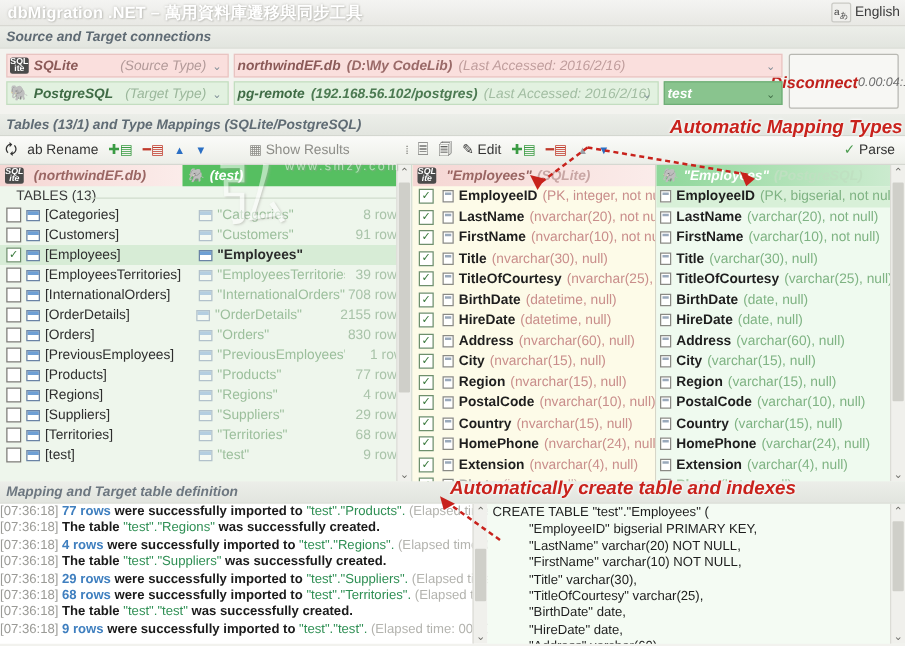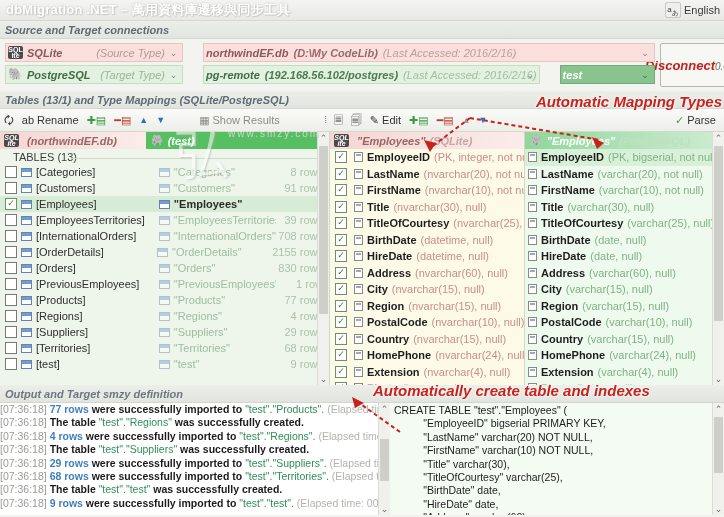--- a/index.html
+++ b/index.html
@@ -31,21 +31,21 @@
   .section-cap{
     font-style:italic;font-weight:bold;font-size:11px;color:#5f6b74;
     padding:3px 0 2px 5px;
     background:linear-gradient(to bottom,#eceee9,#e2e5df);
     border-bottom:1px solid #d4d7d0;
   }
   .section-cap.grey{color:#6d7780;}
 
   
   .conn-area{background:#f3f3ef;padding:4px 5px 5px 5px;position:relative;height:52px;box-sizing:border-box;}
-  .conn-row{display:flex;align-items:flex-start;gap:20px;margin-bottom:3px;}
+  .conn-row{display:flex;align-items:flex-start;gap:4px;margin-bottom:3px;}
   .combo{
     height:19px;box-sizing:border-box;border:1px solid #cfcfc9;background:#fff;
     display:flex;align-items:center;position:relative;padding:0 2px;
     font-size:11px;overflow:hidden;
   }
   .combo .arrow{
     position:absolute;right:2px;top:0;bottom:0;width:13px;
     display:flex;align-items:center;justify-content:center;color:#7b8a94;font-size:9px;
   }
   .combo.src{background:#fadfdd;border-color:#e8c4c1;}
@@ -149,21 +149,21 @@
   .el{color:#b3b3ae;}
   .sql{flex:1;background:#f4fbf3;position:relative;overflow:hidden;height:112px;}
   .sqlline{font-size:10.5px;height:13.4px;color:#1d1d1d;white-space:pre;}
 
   
   .anno{
     position:absolute;font-weight:bold;font-style:italic;color:#c8221c;
     text-shadow:0 0 3px #ffffff,0 0 2px #ffffff;pointer-events:none;
   }
   .anno1{right:2px;top:93px;font-size:15px;}
-  .anno2{left:373px;top:382px;font-size:15px;}
+  .anno2{left:360px;top:382px;font-size:15px;}
   .arrow-svg{position:absolute;left:0;top:0;pointer-events:none;}
   .watermark{position:absolute;pointer-events:none;opacity:.55;}
   .wm-text{font-size:30px;font-weight:bold;color:#ffffff;text-shadow:1px 1px 2px #9a9a94;}
   .wm-sub{font-size:10px;color:#ffffff;text-shadow:1px 1px 1px #9a9a94;letter-spacing:2px;}
   .wm-logo{font-size:52px;color:#ffffff;text-shadow:1px 1px 2px #a8a8a2;font-family:"Liberation Serif",serif;}
 </style>
 </head>
 <body>
 
 <div class="titlebar">
@@ -593,21 +593,21 @@
       </div>
     <div class="scrollbar">
       <div class="sb-arrow">⌃</div>
       <div class="sb-thumb" style="height:175px;margin-top:2px;"></div>
       <div style="flex:1;"></div>
       <div class="sb-arrow">⌄</div>
     </div>
   </div>
 </div>
 
-<div class="section-cap grey">Output and Target smzy definition</div>
+<div class="section-cap grey">Mapping and Target table definition</div>
 
 <div class="bottom">
   <div class="log">
     <div id="log-lines">
         <div class="logline"><span class="ts">[07:36:18] </span><span class="num">77 rows</span><span class="ok"> were successfully imported to </span><span class="qt">"test"."Products".</span><span class="el"> (Elapsed time: 00:00:00.296</span></div>
         <div class="logline"><span class="ts">[07:36:18] </span><span class="ok">The table </span><span class="qt">"test"."Regions"</span><span class="ok"> was successfully created.</span></div>
         <div class="logline"><span class="ts">[07:36:18] </span><span class="num">4 rows</span><span class="ok"> were successfully imported to </span><span class="qt">"test"."Regions".</span><span class="el"> (Elapsed time: 00:00:00.0651.</span></div>
         <div class="logline"><span class="ts">[07:36:18] </span><span class="ok">The table </span><span class="qt">"test"."Suppliers"</span><span class="ok"> was successfully created.</span></div>
         <div class="logline"><span class="ts">[07:36:18] </span><span class="num">29 rows</span><span class="ok"> were successfully imported to </span><span class="qt">"test"."Suppliers".</span><span class="el"> (Elapsed time: 00:00:00.18(</span></div>
         <div class="logline"><span class="ts">[07:36:18] </span><span class="num">68 rows</span><span class="ok"> were successfully imported to </span><span class="qt">"test"."Territories".</span><span class="el"> (Elapsed time: 00:00:00.15</span></div>

